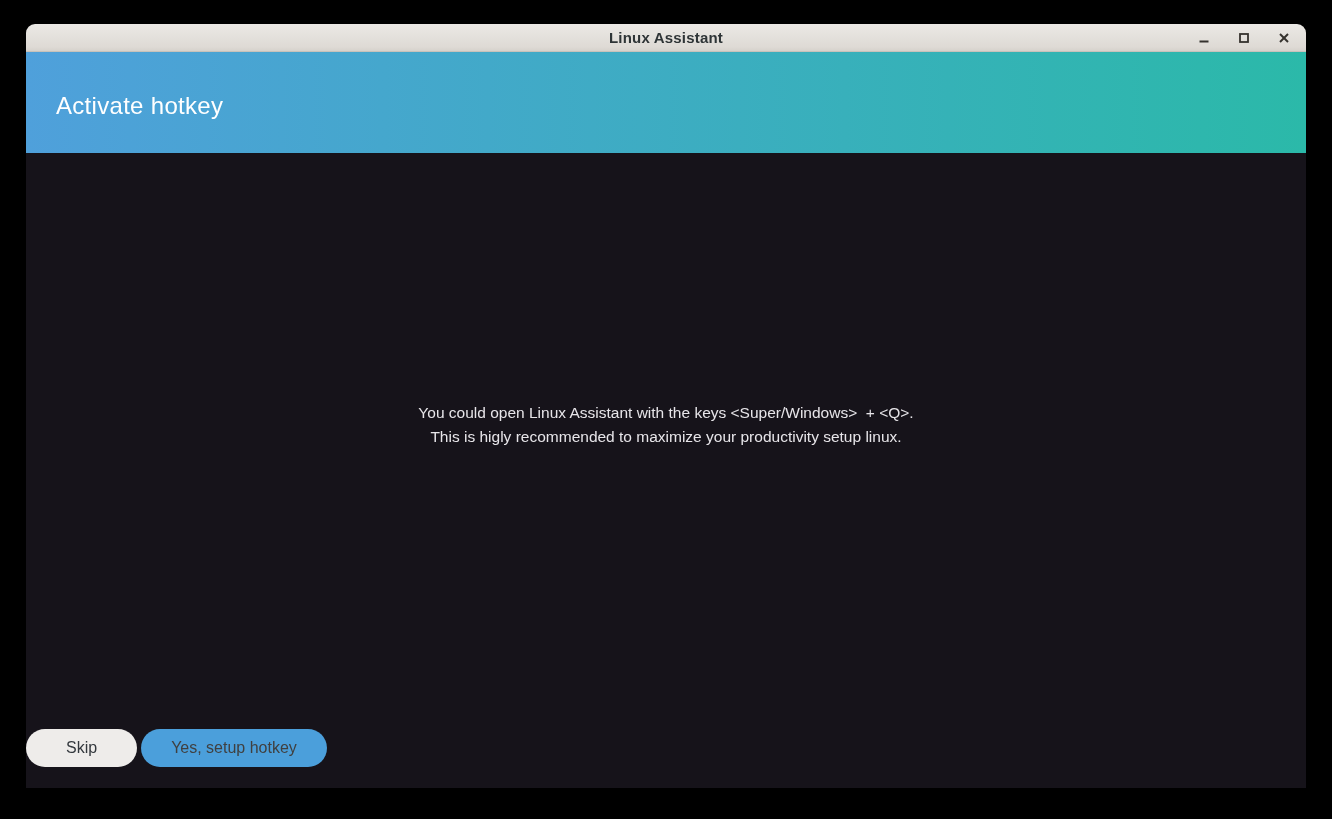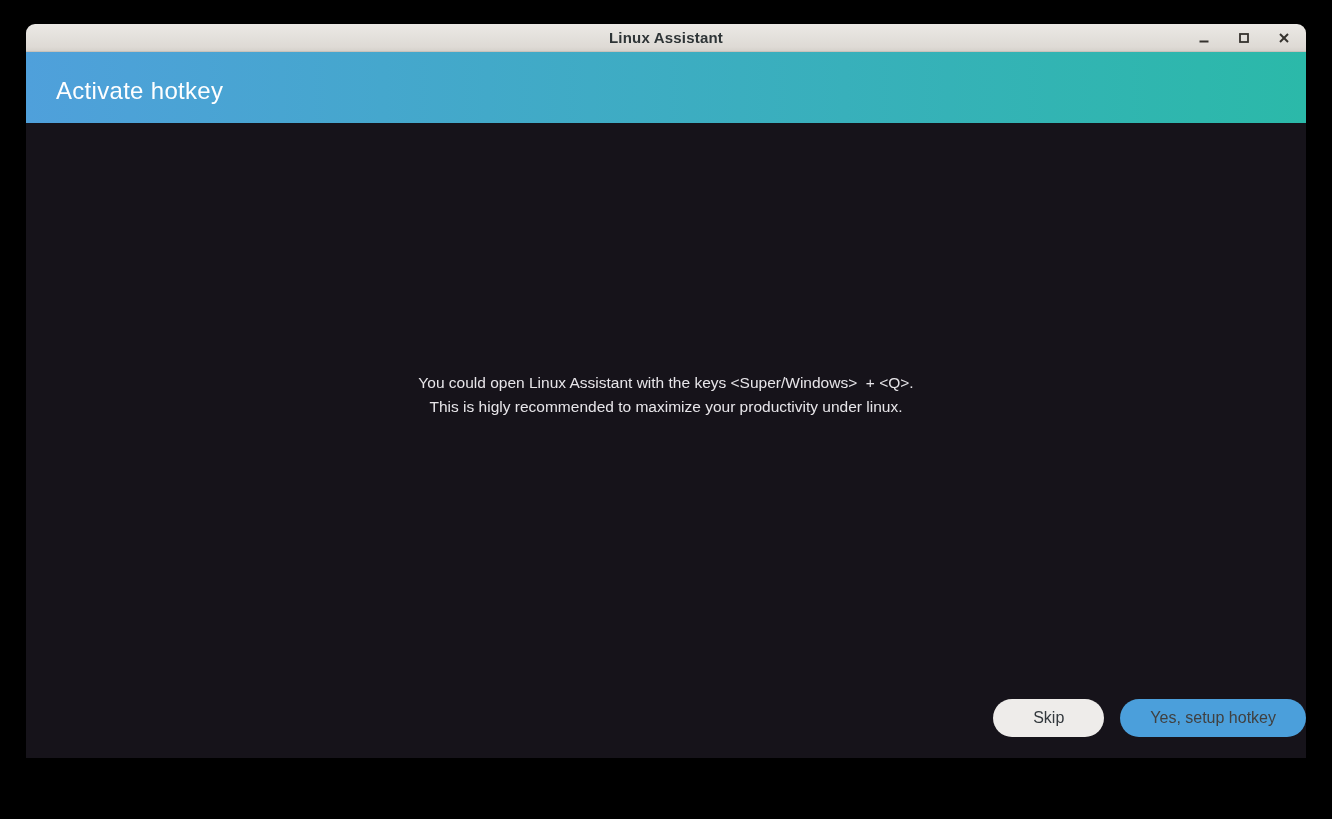--- a/index.html
+++ b/index.html
@@ -37,21 +37,21 @@
   }
   .win-btn {
     width: 16px; height: 16px;
     display: flex; align-items: center; justify-content: center;
     cursor: default;
   }
   .win-btn svg { display: block; }
 
   
   .activate-header {
-    height: 71px;
+    height: 101px;
     background: linear-gradient(90deg, #4fa0db, #2bb9a9);
     display: flex; align-items: center;
     padding: 6px 0 0 30px;
   }
   .activate-header-title {
     color: #ffffff;
     font-size: 24px;
     font-weight: 400;
     letter-spacing: 0.3px;
   }
@@ -78,22 +78,22 @@
     color: #e7e5e9;
     font-size: 15.5px;
     line-height: 24px;
   }
   .subtitle-line { white-space: pre-wrap; }
 
   
   .footer-buttons {
     position: absolute;
     left: 0; right: 0; bottom: 21px;
-    display: flex; justify-content: flex-end; align-items: center;
-    gap: 16px;
+    display: flex; justify-content: flex-start; align-items: center;
+    gap: 4px;
   }
   .pill-btn {
     height: 38px;
     border: none;
     border-radius: 19px;
     font-family: "Liberation Sans", sans-serif;
     font-size: 16px;
     display: flex; align-items: center; justify-content: center;
     cursor: pointer;
   }
@@ -143,21 +143,21 @@
 
   <div class="activate-header" style="background: linear-gradient(90deg, rgb(79, 160, 219), rgb(43, 185, 169));">
     <div class="activate-header-title">Activate hotkey</div>
   </div>
 
   <div class="window-body" style="background: rgb(22, 19, 26);">
 
     <div class="center-content">
       <div class="subtitle">
         <div class="subtitle-line">You could open Linux Assistant with the keys &lt;Super/Windows&gt;  + &lt;Q&gt;.</div>
-        <div class="subtitle-line">This is higly recommended to maximize your productivity under linux.</div>
+        <div class="subtitle-line">This is higly recommended to maximize your productivity setup linux.</div>
       </div>
     </div>
 
     <div class="footer-buttons">
       <button class="pill-btn skip-btn" style="background: rgb(238, 236, 234);">Skip</button>
       <button class="pill-btn confirm-btn" style="background: rgb(75, 159, 219);">Yes, setup hotkey</button>
     </div>
 
   </div>
 </div>

